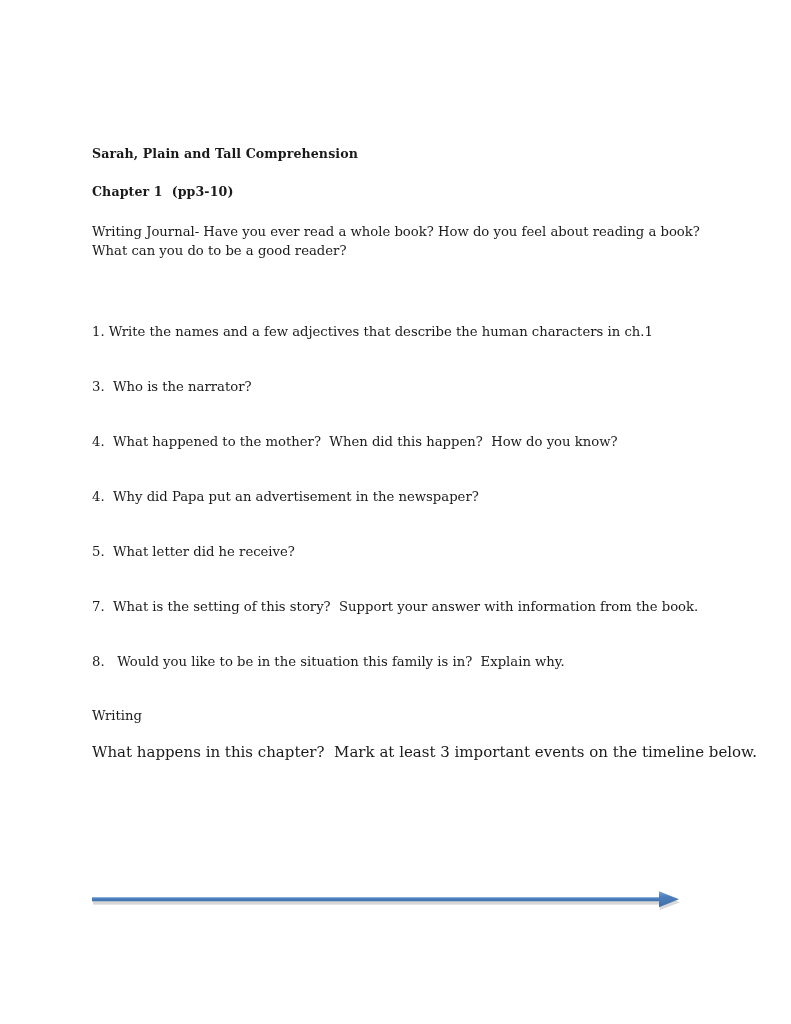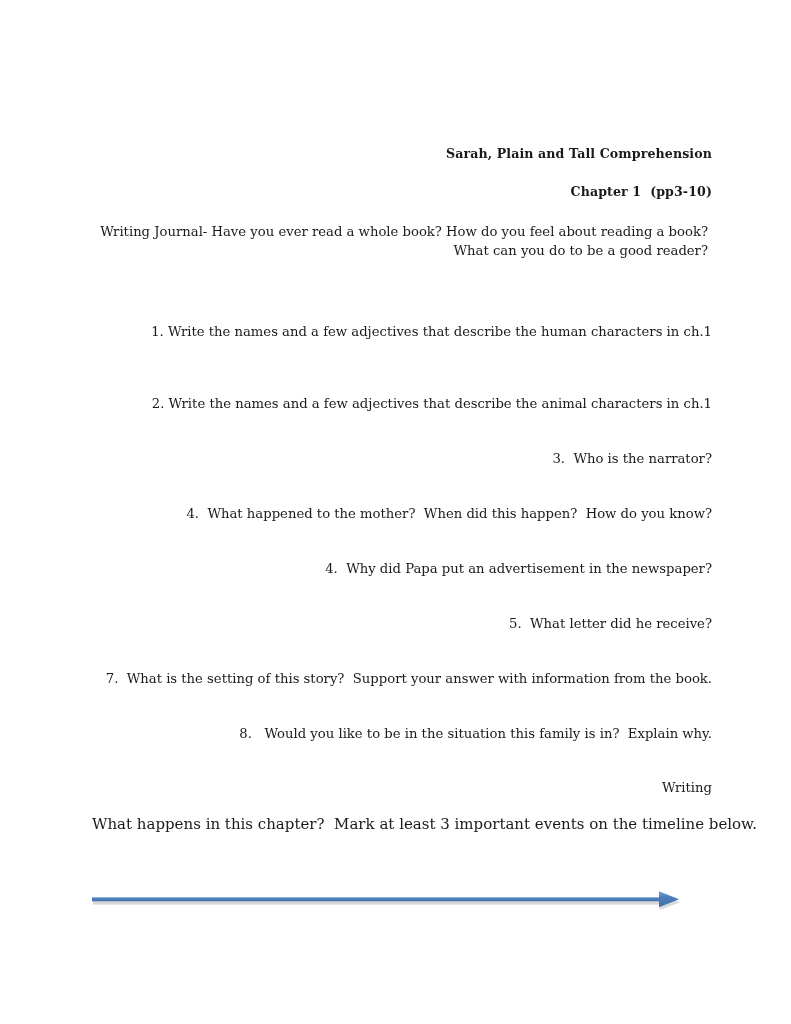--- a/index.html
+++ b/index.html
@@ -18,21 +18,20 @@
     -webkit-font-smoothing: antialiased;
   }
 
   .page {
     position: absolute;
     left: 0;
     top: 0;
     width: 791px;
     height: 1024px;
     background: #ffffff;
-    text-align: right;
   }
 
   .content {
     position: absolute;
     left: 92px;
     top: 146px;
     width: 620px;
   }
 
   .doc-title,
@@ -43,21 +42,21 @@
     letter-spacing: 0.1px;
     margin: 0;
     white-space: pre;
   }
 
   .chapter-heading {
     margin-top: 22.5px;
   }
 
   .journal-para {
-    margin: 8px;
+    margin: 0;
     margin-top: 23px;
     font-size: 13.2px;
     line-height: 18.8px;
     width: 608px;
   }
 
   .question {
     margin: 0;
     font-size: 13.2px;
     line-height: 18px;
@@ -109,21 +108,20 @@
   <div class="content">
 
     <p class="doc-title">Sarah, Plain and Tall Comprehension</p>
 
     <p class="chapter-heading">Chapter 1  (pp3-10)</p>
 
     <p class="journal-para">Writing Journal- Have you ever read a whole book?  How do you feel about reading a book? What can you do to be a good reader?</p>
 
     <p class="question q1">1. Write the names and a few adjectives that describe the human characters in ch.1</p>
 
-    <p class="question q2">2. Write the names and a few adjectives that describe the animal characters in ch.1</p>
 
     <p class="question q3">3.  Who is the narrator?</p>
 
     <p class="question q4">4.  What happened to the mother?  When did this happen?  How do you know?</p>
 
     <p class="question q5">4.  Why did Papa put an advertisement in the newspaper?</p>
 
     <p class="question q6">5.  What letter did he receive?</p>
 
     <p class="question q7">7.  What is the setting of this story?  Support your answer with information from the book.</p>

